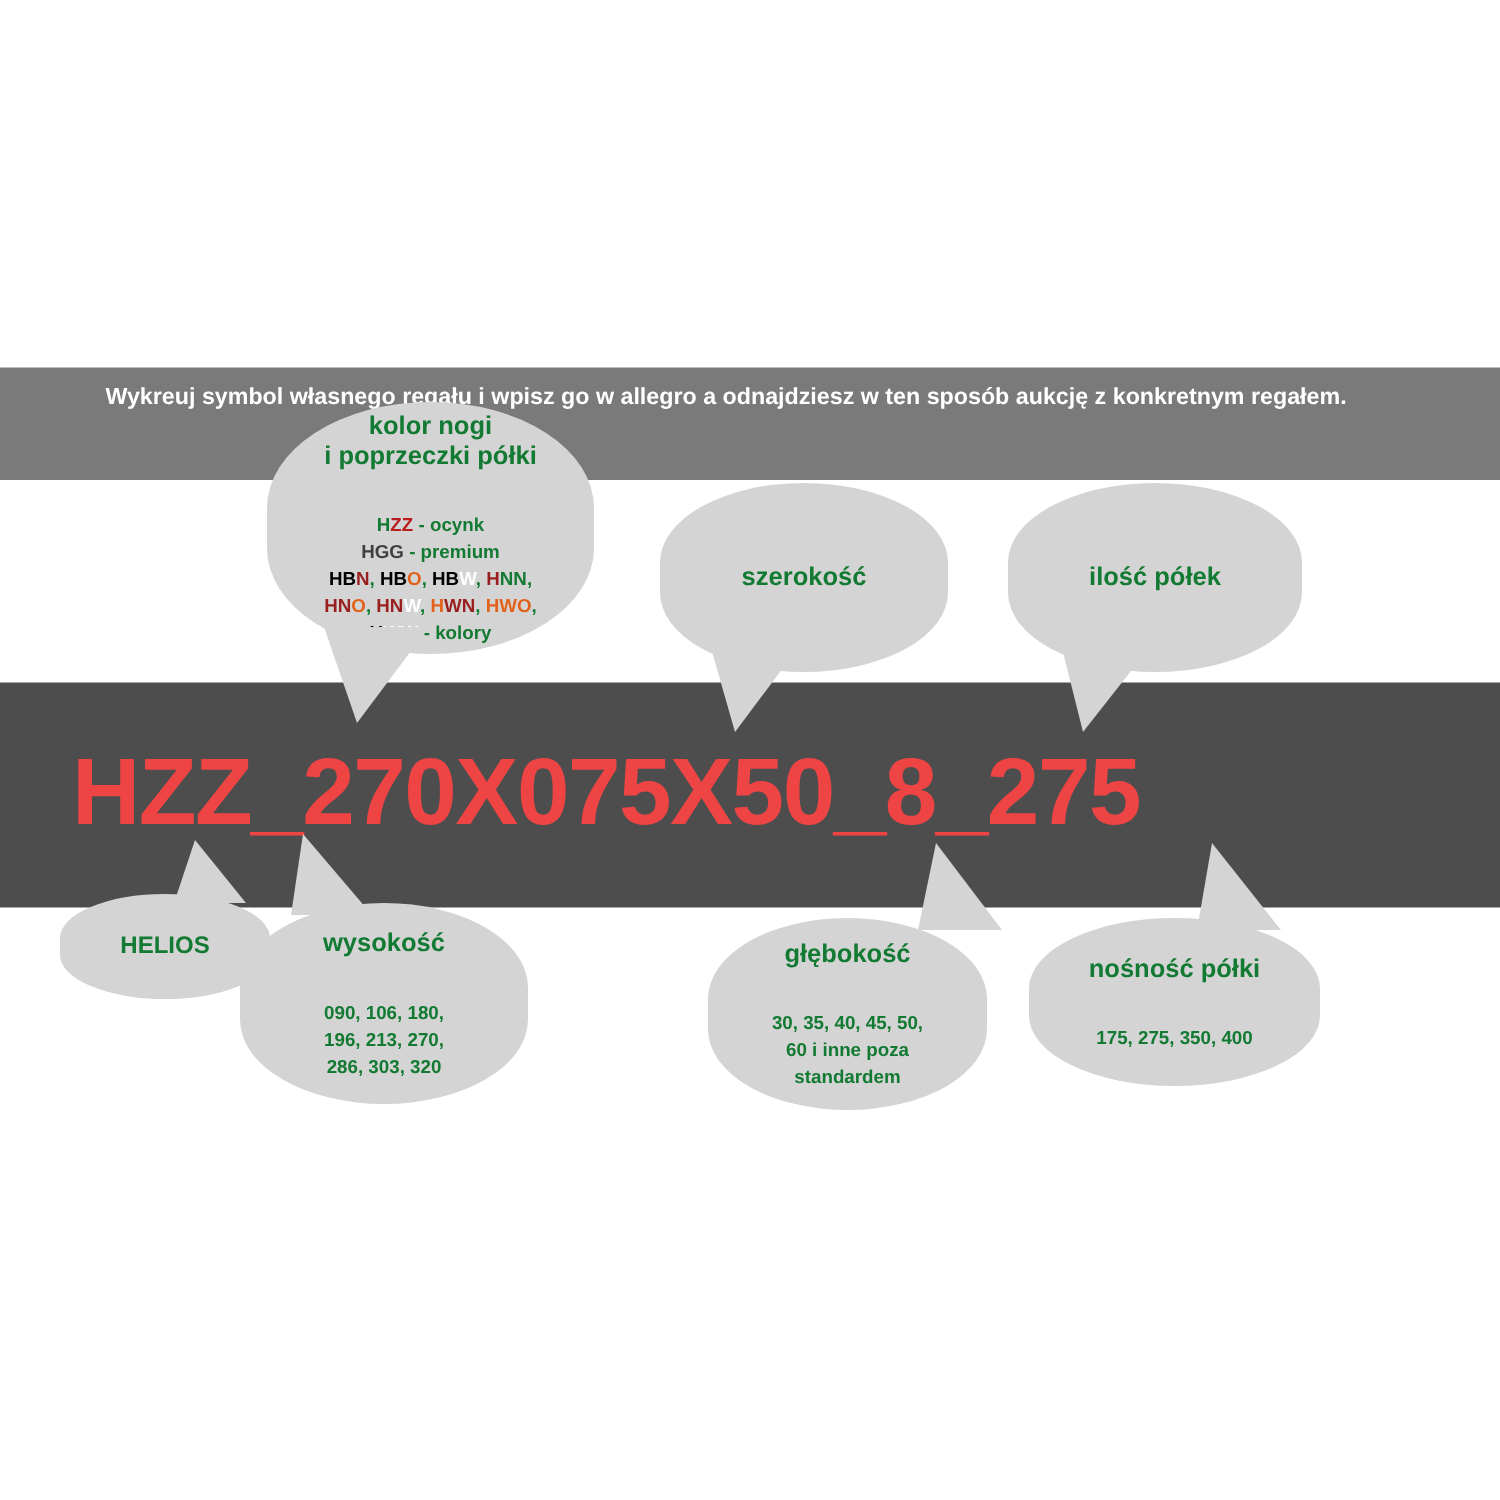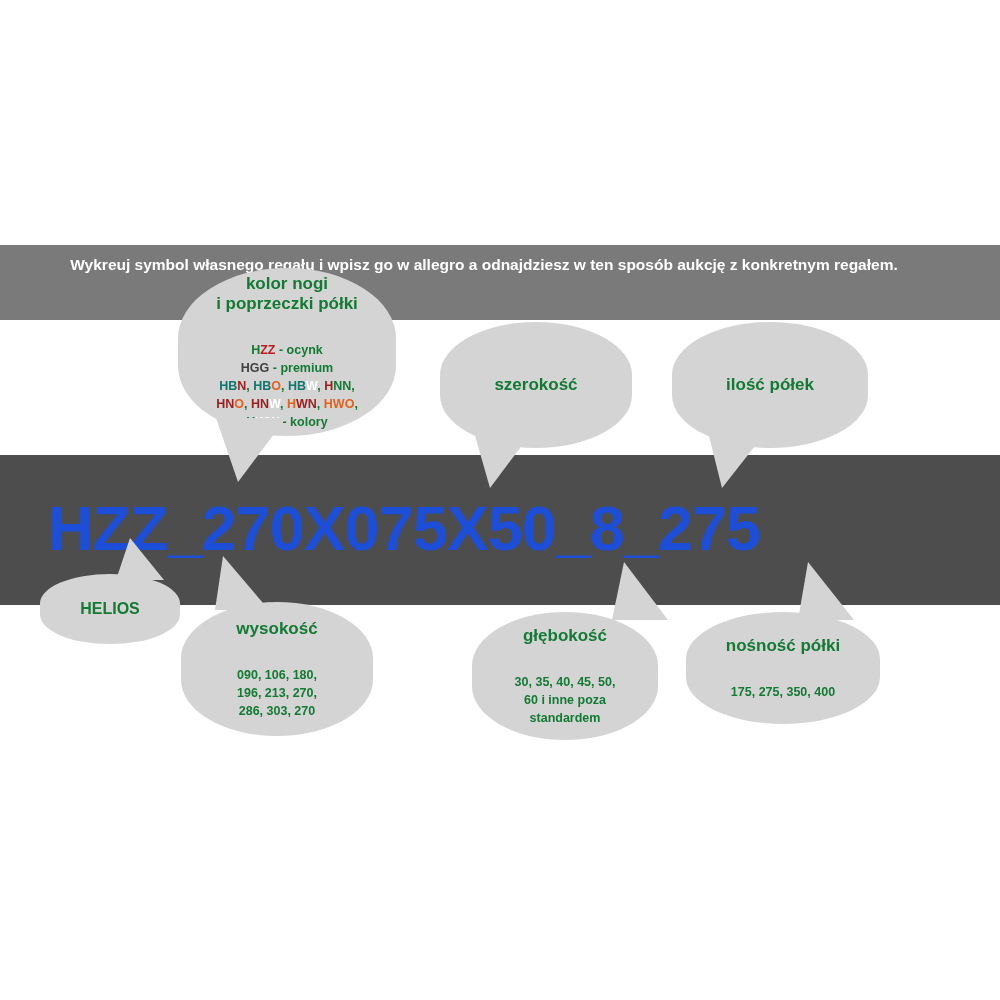--- a/index.html
+++ b/index.html
@@ -19,21 +19,21 @@
   
   .header{
     position:absolute;top:253px;left:39px;width:890px;
     text-align:center;color:#ffffff;font-weight:bold;font-size:15.5px;
     line-height:23px;
   }
 
   
   .code{
     position:absolute;top:492px;left:0;width:808px;
-    text-align:center;color:#1d4ed8;font-weight:bold;
+    text-align:center;color:#ef4444;font-weight:bold;
     font-size:63px;letter-spacing:-1px;
   }
 
   
   .bubble{
     position:absolute;
     background:#d4d4d4;
     border-radius:50%/42%;
     text-align:center;
     color:#176b2c;
@@ -47,32 +47,32 @@
     font-weight:bold;font-size:12.5px;color:#127a32;line-height:18px;margin-top:7px;
   }
   .bubble.small .title{font-size:16px;}
 
   
   .tail{position:absolute;width:0;height:0;}
 
   
   .c-green{color:#127a32;}
   .c-blue{color:#404040;}
-  .c-black{color:#0f766e;}
+  .c-black{color:#000000;}
   .c-orange{color:#e2621b;}
   .c-white{color:#ffffff;}
   .c-dred{color:#9a1f1f;}
   .c-gray{color:#b91c1c;}
 
   
   #b-kolor{left:178px;top:268px;width:218px;height:168px;}
   #b-szer{left:440px;top:322px;width:192px;height:126px;}
   #b-ilosc{left:672px;top:322px;width:196px;height:126px;}
-  #b-helios{left:40px;top:574px;width:140px;height:70px;}
-  #b-wys{left:181px;top:602px;width:192px;height:134px;text-align:center;}
+  #b-helios{left:40px;top:596px;width:140px;height:70px;}
+  #b-wys{left:160px;top:602px;width:192px;height:134px;text-align:center;}
   #b-gleb{left:472px;top:612px;width:186px;height:128px;}
   #b-nosn{left:686px;top:612px;width:194px;height:112px;}
 </style>
 </head>
 <body>
 
 <div id="stage">
 
   <div class="band band-top"></div>
   <div class="band band-main"></div>
@@ -109,21 +109,21 @@
   <div class="bubble small" id="b-helios">
     <div class="title">HELIOS</div>
     <div class="tail" style="left:76px;top:-36px;border-left:14px solid transparent;border-right:34px solid transparent;border-bottom:42px solid #d4d4d4;"></div>
   </div>
 
   <div class="bubble" id="b-wys">
     <div class="title">wysokość</div>
     <div class="body">
       <span>090, 106, 180,</span><br>
       <span>196, 213, 270,</span><br>
-      <span>286, 303, 270</span>
+      <span>286, 303, 320</span>
     </div>
     <div class="tail" style="left:34px;top:-46px;border-left:8px solid transparent;border-right:46px solid transparent;border-bottom:54px solid #d4d4d4;"></div>
   </div>
 
   <div class="bubble" id="b-gleb">
     <div class="title">głębokość</div>
     <div class="body">
       <span>30, 35, 40, 45, 50,</span><br>
       <span>60 i inne poza</span><br>
       <span>standardem</span>

